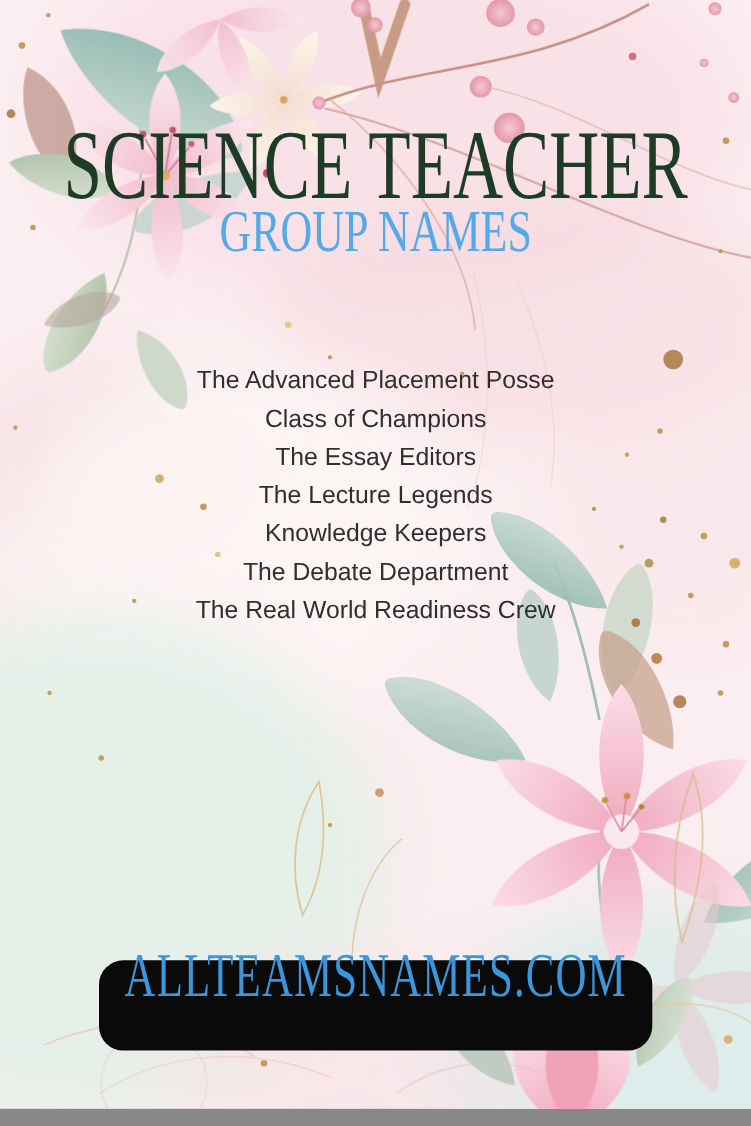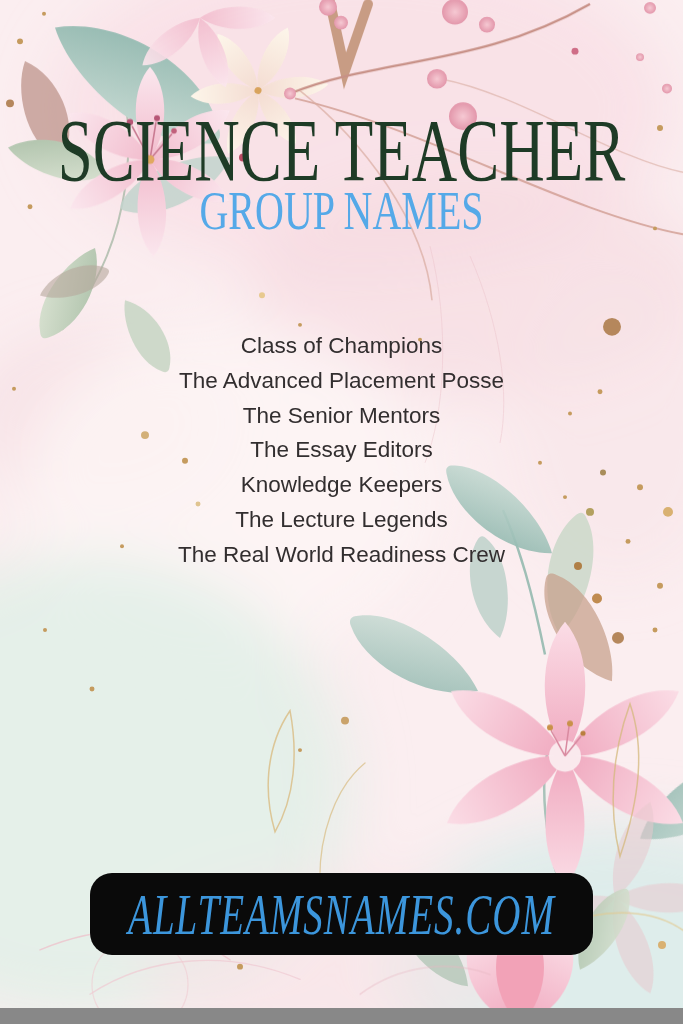--- a/index.html
+++ b/index.html
@@ -51,23 +51,22 @@
     font-size:22.5px;
     line-height:34.8px;
     color:var(--list-text);
     font-weight:400;
   }
   .banner{
     position:absolute;left:90px;top:873px;
     width:503px;height:82px;
     background:var(--footer-background);
     border-radius:22px;
-    display:flex;align-items:center;justify-content:center;
+    display:flex;justify-content:center;
     box-shadow:0 0 0 1px rgba(255,255,255,0.12);
-    font-style:italic;
   }
   .banner-text{
     font-family:"Liberation Serif", serif;
     font-size:39px;
     letter-spacing:1px;
     color:var(--footer-text);
     transform:scaleY(1.45);
     white-space:nowrap;
   }
 </style>
@@ -282,26 +281,26 @@
     <g stroke="#ecc4cc" stroke-width="1" fill="none" opacity="0.5">
       <path d="M430,250 C 450,330 445,420 425,470"></path>
       <path d="M470,260 C 500,330 510,400 500,450"></path>
     </g>
   </svg>
 
   <h1 class="title">SCIENCE TEACHER</h1>
   <h2 class="subtitle">GROUP NAMES</h2>
 
   <ul class="names">
+    <li>The Advanced Placement Posse</li>
     <li>Class of Champions</li>
-    <li>The Advanced Placement Posse</li>
-    <li>The Senior Mentors</li>
     <li>The Essay Editors</li>
+    <li>The Lecture Legends</li>
     <li>Knowledge Keepers</li>
-    <li>The Lecture Legends</li>
+    <li>The Debate Department</li>
     <li>The Real World Readiness Crew</li>
   </ul>
 
   <div class="banner">
     <span class="banner-text">ALLTEAMSNAMES.COM</span>
   </div>
 
 </div>
 
 </body></html>

